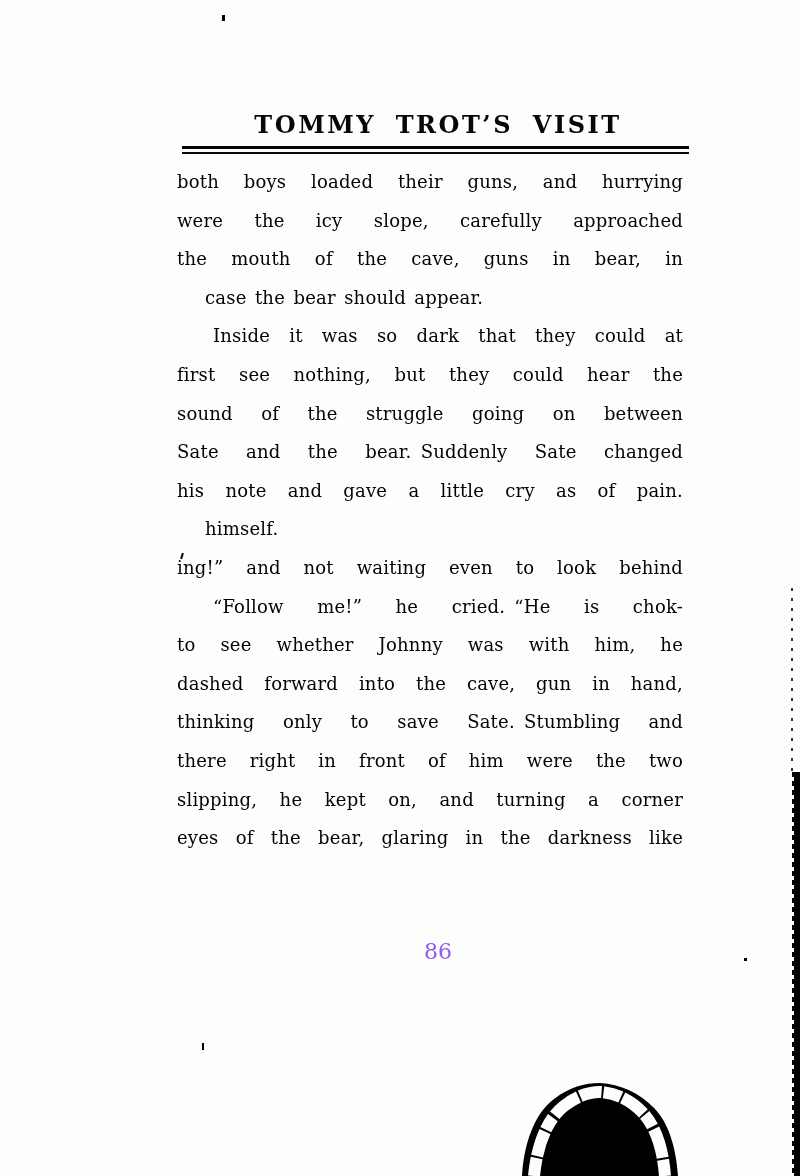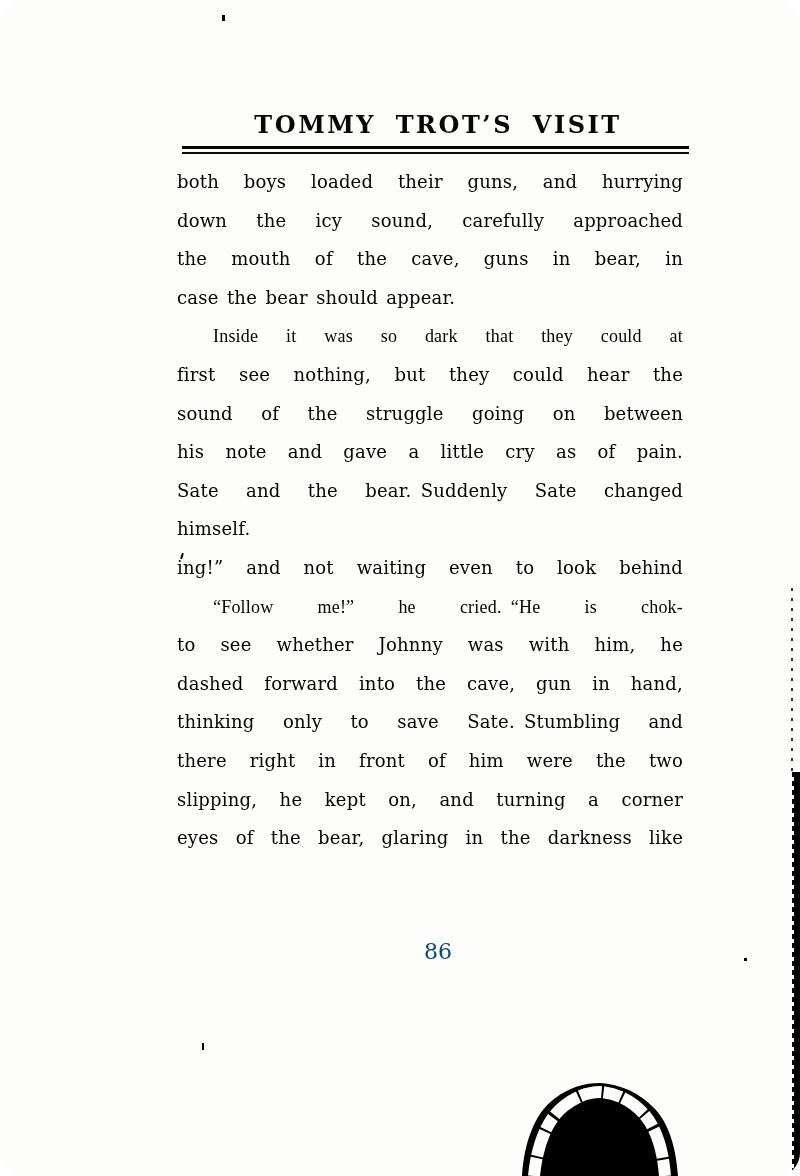--- a/index.html
+++ b/index.html
@@ -3,21 +3,20 @@
 <meta charset="utf-8">
 <style>
   html,body{margin:0;padding:0;}
   .page{
     position:relative;
     width:800px;height:1176px;
     background:#fdfdfb;
     overflow:hidden;
     font-family:"DejaVu Serif","Liberation Serif",serif;
     color:#000;
-    border-radius:23px;
   }
   
   .running-head{
     position:absolute;left:185px;top:110px;width:506px;
     text-align:center;
     font-size:24px;font-weight:700;
     letter-spacing:2.5px;word-spacing:9px;
     color:#070707;
   }
   
@@ -34,26 +33,26 @@
     letter-spacing:0.2px;word-spacing:2.5px;
     color:#030303;
   }
   .line{
     height:38.6px;line-height:38.6px;
     overflow:hidden;
     text-align:justify;
     white-space:normal;
   }
   .line.j::after{content:"";display:inline-block;width:100%;height:0;vertical-align:top;}
-  .line.end{text-align:left;}
-  .line.indent{text-indent:36px;font-family:Liberation Serif, serif;}
+  .line.end{text-align:left;margin-left:28px;}
+  .line.indent{text-indent:36px;}
   .folio{
     position:absolute;left:185px;top:933px;width:506px;height:38px;
     line-height:38px;text-align:center;
-    font-size:22px;color:#0c4a6e;
+    font-size:22px;color:#8b5cf6;
   }
   
   .edge-dash{
     position:absolute;left:791px;top:588px;width:2px;height:190px;
     background:repeating-linear-gradient(180deg,#111 0 3px,transparent 3px 10px);
     opacity:.85;
   }
   .edge-bar{
     position:absolute;left:794px;top:772px;width:6px;height:404px;
     background:#000;
@@ -79,28 +78,28 @@
   <div class="speck s1"></div>
   <div class="speck s2"></div>
   <div class="speck s3"></div>
   <div class="speck s4"></div>
 
   <div class="running-head">TOMMY TROT’S VISIT</div>
   <div class="head-rule"></div>
 
   <div class="textblock">
     <div class="line j">both boys loaded their guns, and hurrying</div>
-    <div class="line j">down the icy sound, carefully approached</div>
+    <div class="line j">were the icy slope, carefully approached</div>
     <div class="line j">the mouth of the cave, guns in bear, in</div>
     <div class="line end">case the bear should appear.</div>
     <div class="line j indent">Inside it was so dark that they could at</div>
     <div class="line j">first see nothing, but they could hear the</div>
     <div class="line j">sound of the struggle going on between</div>
+    <div class="line j">Sate and the bear. Suddenly Sate changed</div>
     <div class="line j">his note and gave a little cry as of pain.</div>
-    <div class="line j">Sate and the bear. Suddenly Sate changed</div>
     <div class="line end">himself.</div>
     <div class="line j">ing!” and not waiting even to look behind</div>
     <div class="line j indent">“Follow me!” he cried. “He is chok-</div>
     <div class="line j">to see whether Johnny was with him, he</div>
     <div class="line j">dashed forward into the cave, gun in hand,</div>
     <div class="line j">thinking only to save Sate. Stumbling and</div>
     <div class="line j">there right in front of him were the two</div>
     <div class="line j">slipping, he kept on, and turning a corner</div>
     <div class="line j">eyes of the bear, glaring in the darkness like</div>
   </div>

